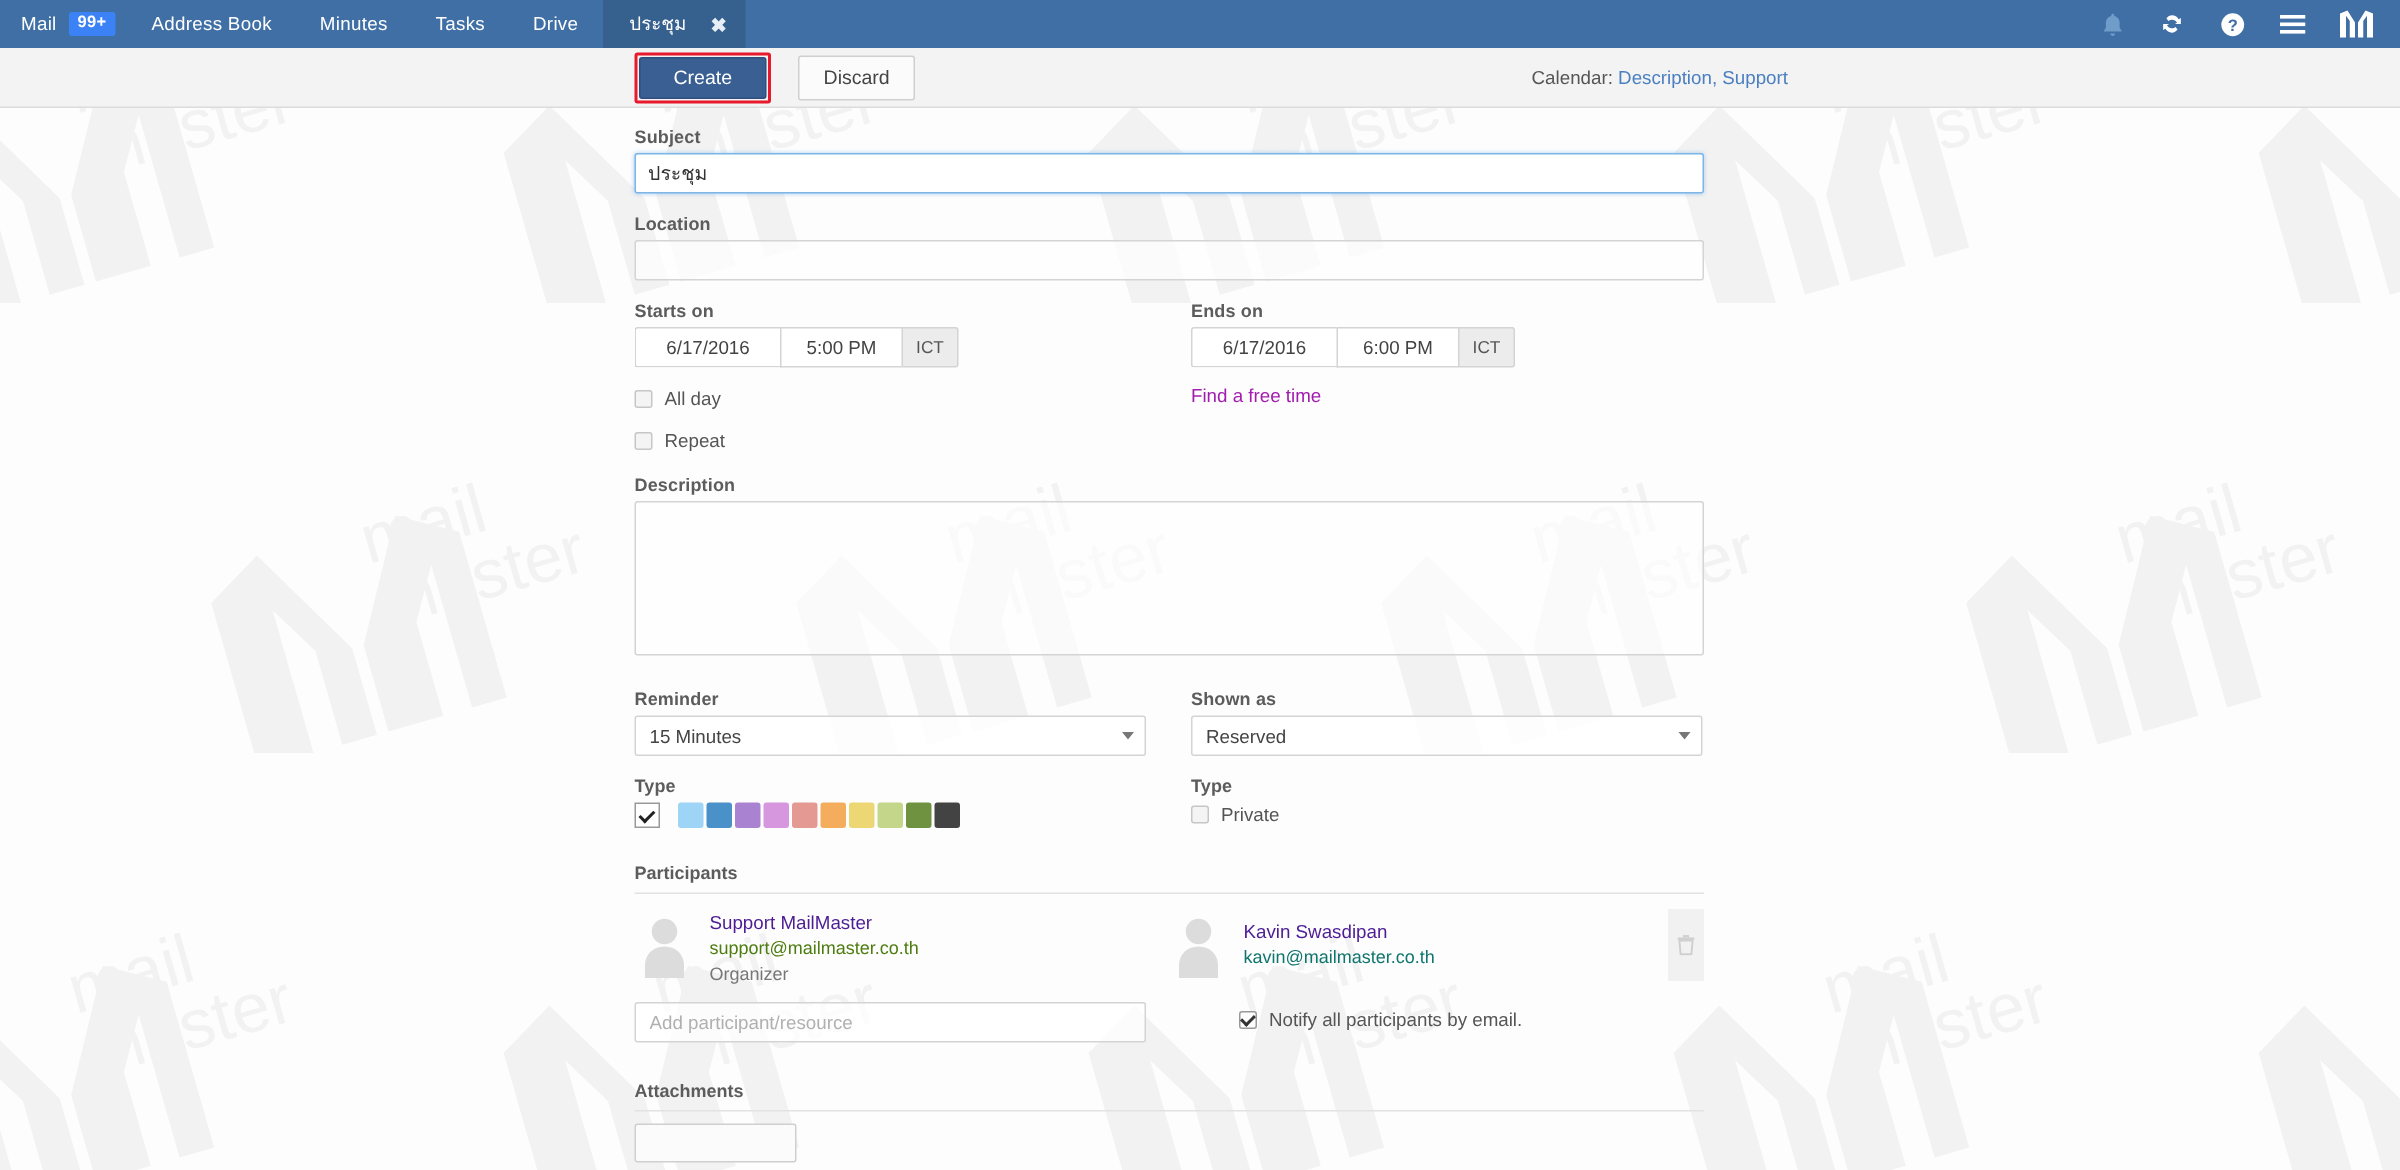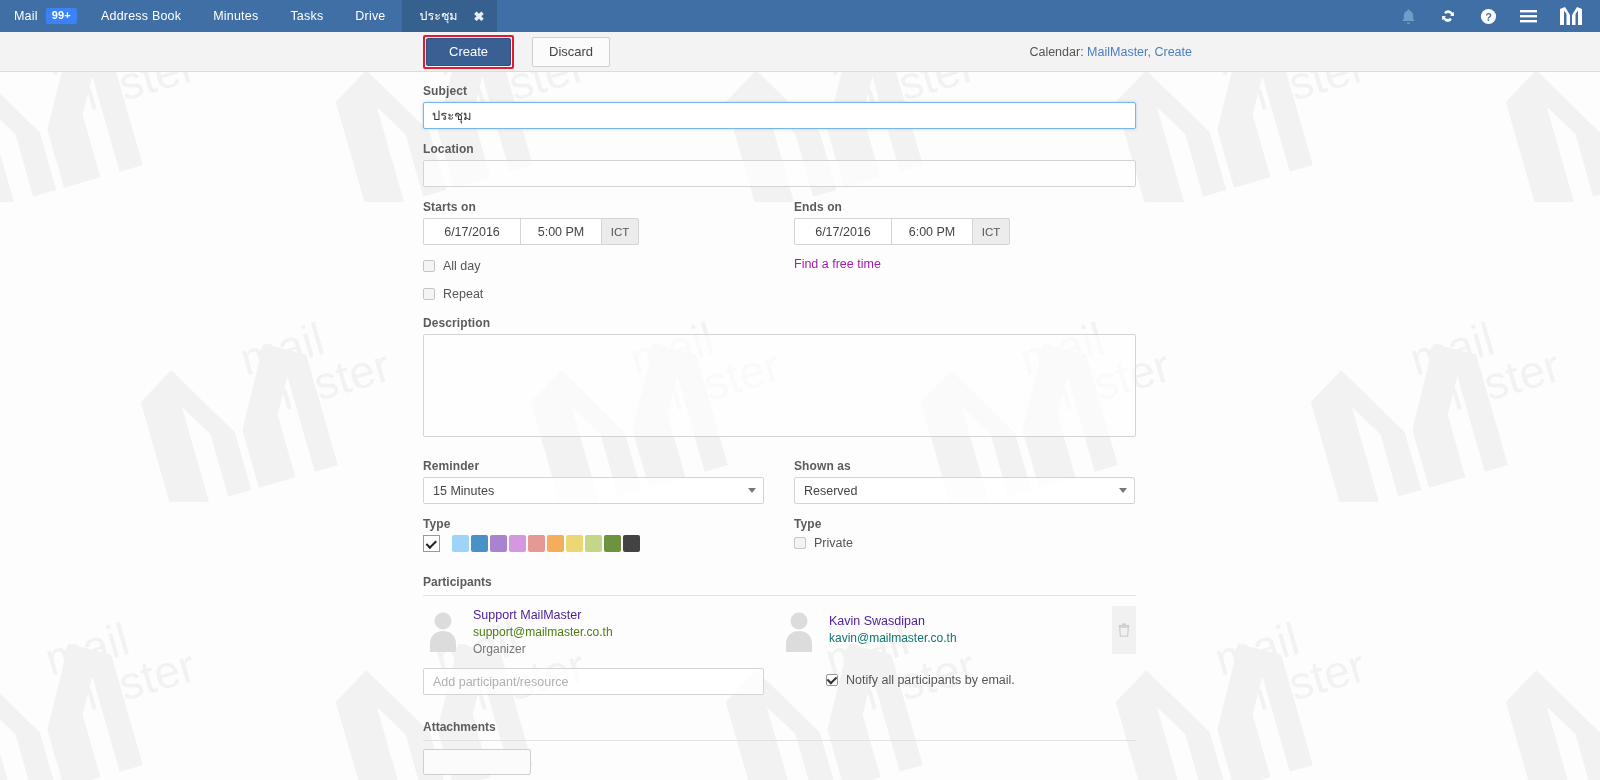--- a/index.html
+++ b/index.html
@@ -562,21 +562,21 @@
 
 <div id="toolbar">
   <div id="toolbar-left">
     <span class="btn-create-wrap" style="border-color: rgb(232, 25, 44);">
       <button id="btn-create" style="background: rgb(58, 95, 147);">Create</button>
     </span>
     <button id="btn-discard">Discard</button>
   </div>
   <div id="toolbar-right">
     <span>Calendar:</span>
-    <span class="cal-names" style="color: rgb(74, 127, 193);">MailMaster, Create</span>
+    <span class="cal-names" style="color: rgb(74, 127, 193);">Description, Support</span>
   </div>
 </div>
 
 <div id="form">
 
   <div class="row">
     <div class="field-label">Subject</div>
     <input class="txt focused" id="subject-input" type="text" value="ประชุม" style="">
   </div>
 

